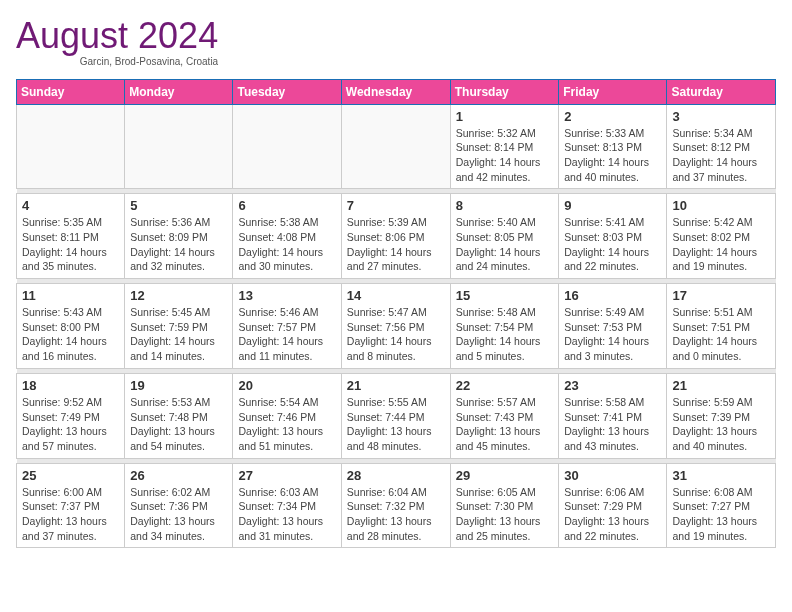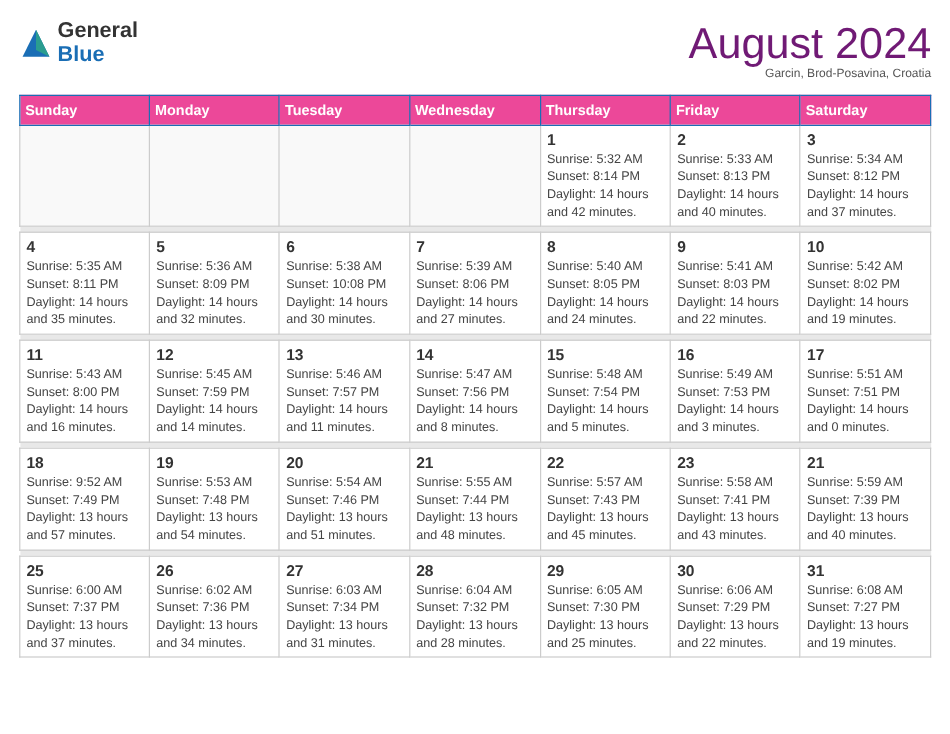--- a/index.html
+++ b/index.html
@@ -94,30 +94,20 @@
       height: 5px;
       background: #e8e8e8;
       padding: 0;
       border: none;
     }
   </style>
 </head>
 <body>
 
 <div class="header-area">
-  <div class="logo">
-    <svg class="logo-icon" viewBox="0 0 40 40" xmlns="http://www.w3.org/2000/svg">
-      <polygon points="20,4 36,36 4,36" fill="#1a6eb5"></polygon>
-      <polygon points="20,4 36,36 20,28" fill="#2a9d8f"></polygon>
-    </svg>
-    <div class="logo-text">
-      <span class="logo-general">General</span>
-      <span class="logo-blue">Blue</span>
-    </div>
-  </div>
   <div class="title-area">
     <div class="calendar-title">August 2024</div>
     <div class="calendar-subtitle">Garcin, Brod-Posavina, Croatia</div>
   </div>
 </div>
 
 <table class="calendar">
   <thead>
     <tr>
     <th>Sunday</th>
@@ -171,21 +161,21 @@
         <td>
           <span class="day-num">5</span>
           <div class="day-info">Sunrise: 5:36 AM
 Sunset: 8:09 PM
 Daylight: 14 hours
 and 32 minutes.</div>
         </td>
         <td>
           <span class="day-num">6</span>
           <div class="day-info">Sunrise: 5:38 AM
-Sunset: 10:08 PM
+Sunset: 4:08 PM
 Daylight: 14 hours
 and 30 minutes.</div>
         </td>
         <td>
           <span class="day-num">7</span>
           <div class="day-info">Sunrise: 5:39 AM
 Sunset: 8:06 PM
 Daylight: 14 hours
 and 27 minutes.</div>
         </td>

